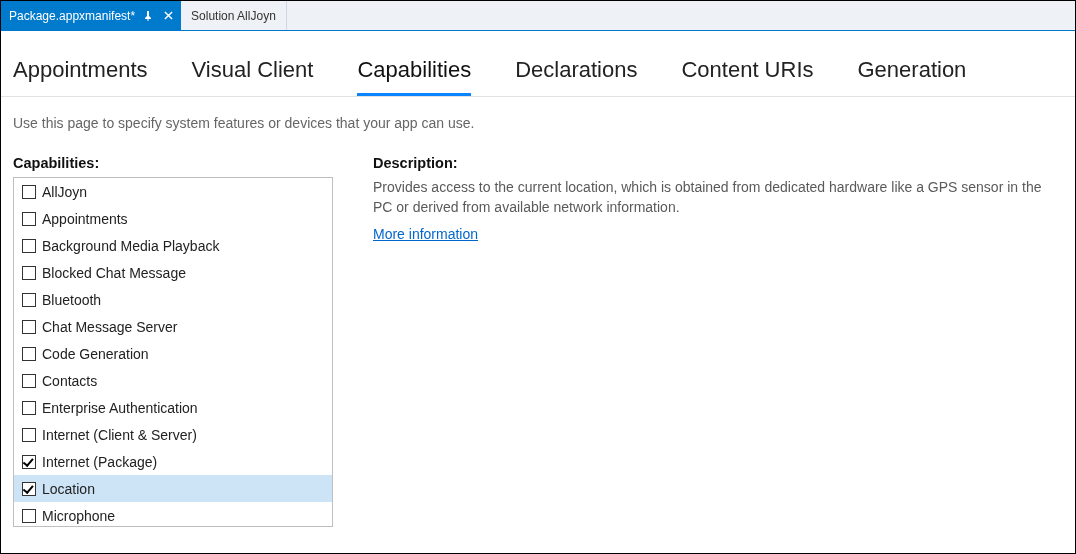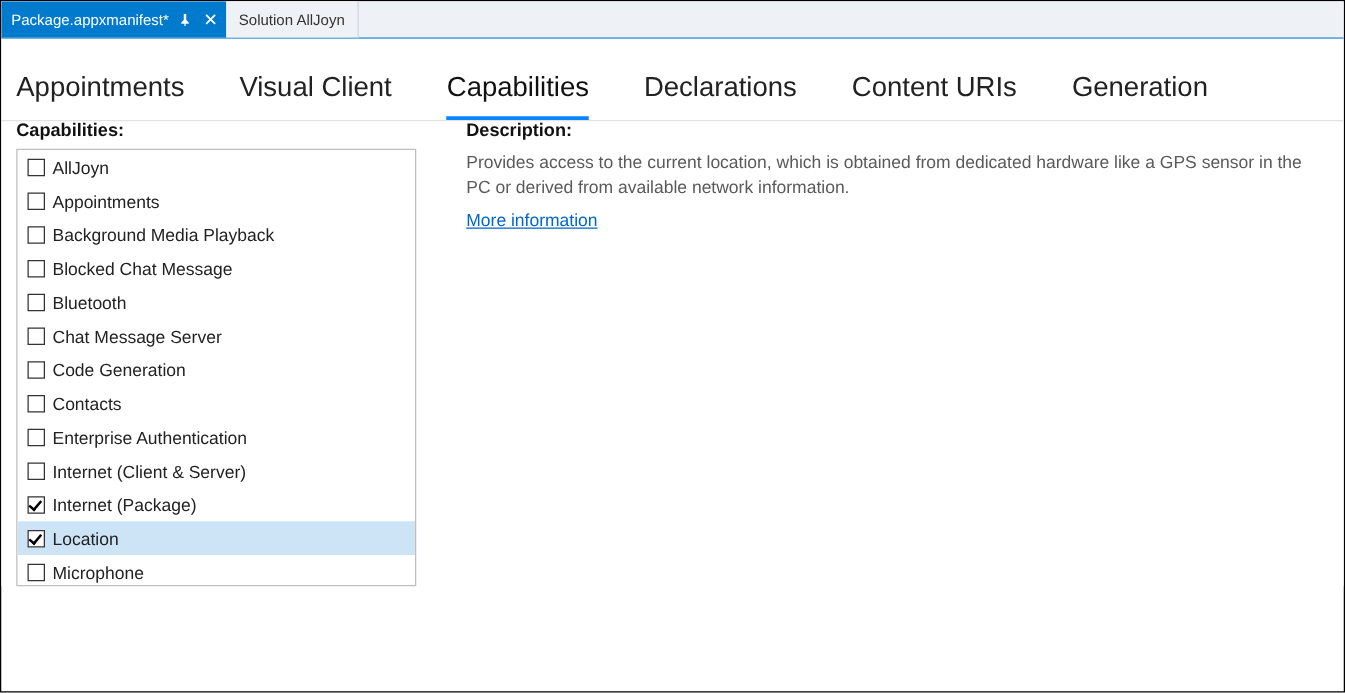--- a/index.html
+++ b/index.html
@@ -170,20 +170,21 @@
 
   <div class="manifest-tabs" id="manifest-tabs">
       <div class="manifest-tab">Appointments</div>
       <div class="manifest-tab">Visual Client</div>
       <div class="manifest-tab active">Capabilities</div>
       <div class="manifest-tab">Declarations</div>
       <div class="manifest-tab">Content URIs</div>
       <div class="manifest-tab">Generation</div>
     </div>
 
+  <div class="help-text">Use this page to specify system features or devices that your app can use.</div>
 
   <div class="content-grid">
     <div class="caps-col">
       <div class="section-heading">Capabilities:</div>
       <div class="caps-listbox" id="caps-list">
           <div class="cap-item">
             <span class="chk"></span>
             <span>AllJoyn</span>
           </div>
           <div class="cap-item">

